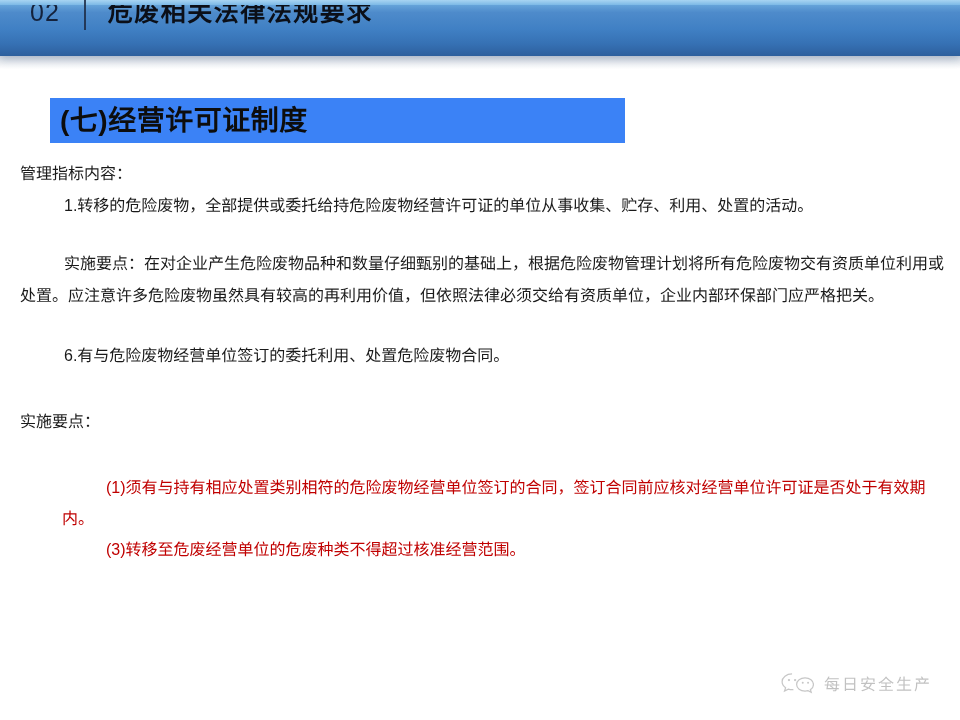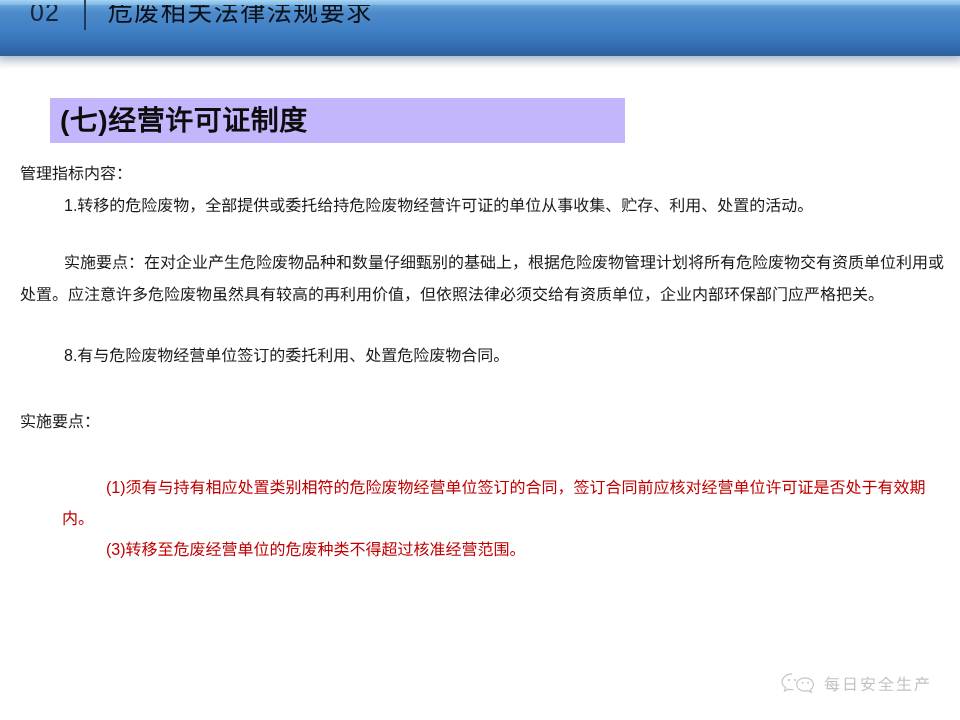--- a/index.html
+++ b/index.html
@@ -63,21 +63,21 @@
   }
   .header-divider {
     width: 2px;
     height: 30px;
     background: #1d2b45;
     margin: 0 22px 0 24px;
     opacity: 0.85;
   }
   .header-title {
     font-size: 25px;
-    font-weight: normal;
+    font-weight: bold;
     color: #0b0f18;
     letter-spacing: 1.5px;
     line-height: 1;
     padding-bottom: 2px;
   }
 
   
   .header-underfade {
     position: absolute;
     left: 0;
@@ -88,21 +88,21 @@
     z-index: 4;
   }
 
   
   .green-box {
     position: absolute;
     left: 50px;
     top: 98px;
     width: 575px;
     height: 45px;
-    background: #c4b5fd;
+    background: #3b82f6;
     display: flex;
     align-items: center;
     box-sizing: border-box;
     padding-left: 10px;
   }
   .green-box-text {
     font-size: 28px;
     font-weight: bold;
     color: #0d0d0d;
     letter-spacing: 0.5px;
@@ -122,21 +122,21 @@
     color: #1a1a1a;
     line-height: 32px;
     letter-spacing: 0px;
     text-align: left;
     margin: 0;
   }
   .para.indent {
     text-indent: 44px;
   }
   .gap-24 { }
-  .gap-26 { margin-top: 26px; font-family: Liberation Mono, monospace; }
+  .gap-26 { margin-top: 26px; }
   .gap-28 { margin-top: 28px; }
   .gap-34 { margin-top: 34px; }
 
   .para.red {
     color: #c00000;
     line-height: 31px;
     margin-left: 42px;
   }
 
   
@@ -179,21 +179,21 @@
   </div>
 
   <div class="body-area">
 
     <p class="para">管理指标内容：</p>
 
     <p class="para indent gap-24">1.转移的危险废物，全部提供或委托给持危险废物经营许可证的单位从事收集、贮存、利用、处置的活动。</p>
 
     <p class="para indent gap-26">实施要点：在对企业产生危险废物品种和数量仔细甄别的基础上，根据危险废物管理计划将所有危险废物交有资质单位利用或处置。应注意许多危险废物虽然具有较高的再利用价值，但依照法律必须交给有资质单位，企业内部环保部门应严格把关。</p>
 
-    <p class="para indent gap-28">8.有与危险废物经营单位签订的委托利用、处置危险废物合同。</p>
+    <p class="para indent gap-28">6.有与危险废物经营单位签订的委托利用、处置危险废物合同。</p>
 
     <p class="para gap-34">实施要点：</p>
 
     <p class="para red indent gap-34">(1)须有与持有相应处置类别相符的危险废物经营单位签订的合同，签订合同前应核对经营单位许可证是否处于有效期内。</p>
     <p class="para red indent">(3)转移至危废经营单位的危废种类不得超过核准经营范围。</p>
 
   </div>
 
   <div class="watermark">
     <svg class="wechat-icon" viewBox="0 0 44 34">

